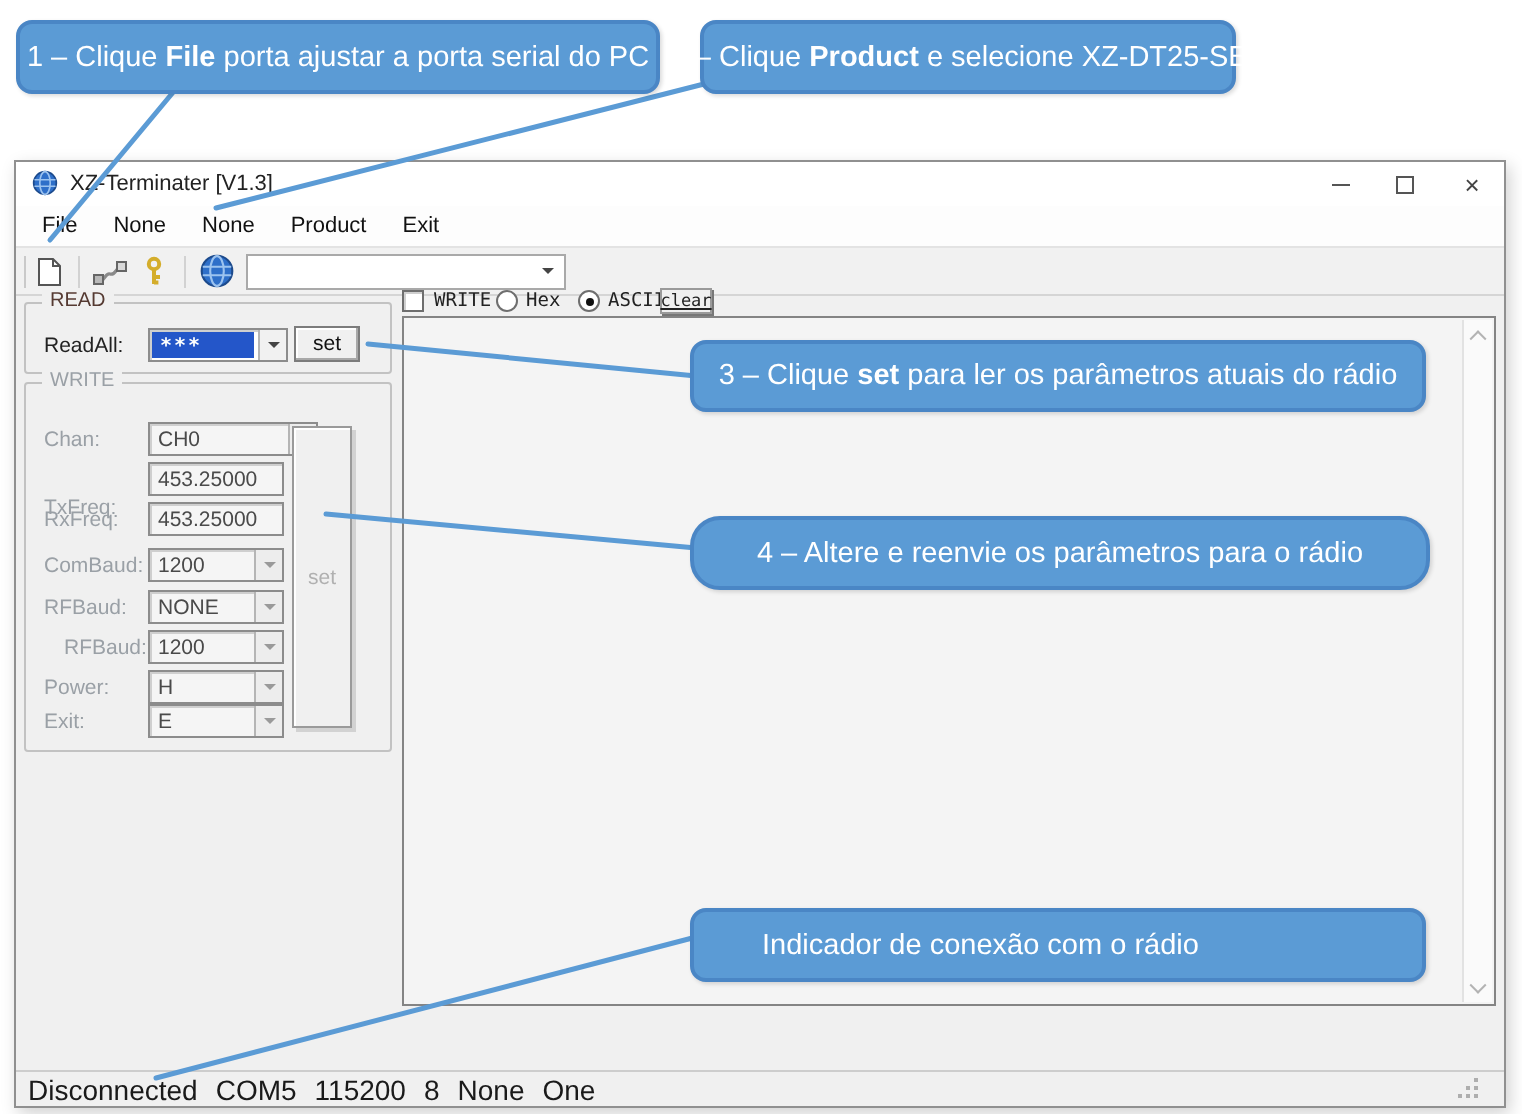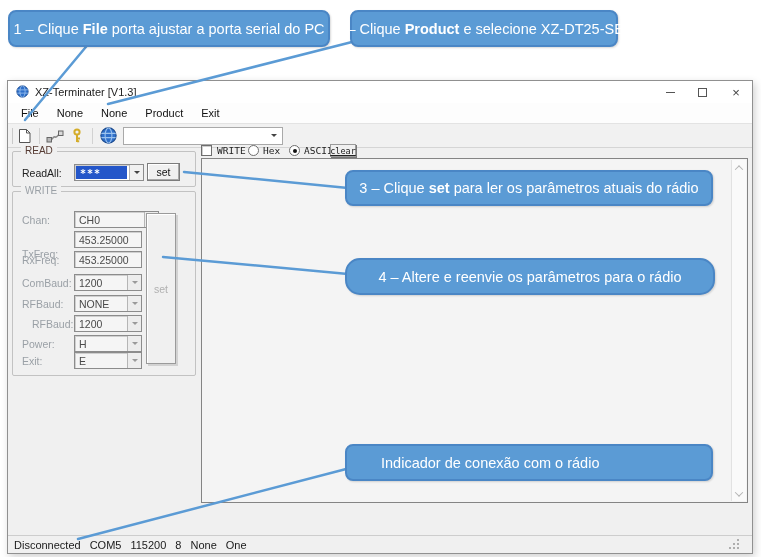--- a/index.html
+++ b/index.html
@@ -97,21 +97,21 @@
   .vscroll { position:absolute; top:1px; right:1px; bottom:1px; width:15px; background:#fafafa; border-left:1px solid #e2e2e2; }
   .vs-arrow { position:absolute; left:0; width:14px; height:15px; display:flex; align-items:center; justify-content:center; }
   .vs-arrow.up   { top:0; }
   .vs-arrow.down { bottom:0; }
   .chev { width:6px; height:6px; border-left:1.5px solid #b3b3b3; border-top:1.5px solid #b3b3b3; }
   .chev.u { transform:rotate(45deg) translate(1px,1px); }
   .chev.d { transform:rotate(225deg) translate(1px,1px); }
 
   
   .statusbar { position:absolute; left:0; right:0; bottom:0; height:18px; background:#f0f0f0;
-               border-top:1px solid #cdcdcd; display:flex; align-items:center; padding-left:6px; font-size:11px; color:#1a1a1a; }
+               border-top:1px solid #cdcdcd; display:flex; align-items:center; padding-left:6px; font-size:14px; color:#1a1a1a; }
   .statusbar span { margin-right:9px; }
   .grip { position:absolute; right:4px; bottom:4px; width:2px; height:2px; background:#aeaeae;
           box-shadow:-4px 0 #aeaeae, -8px 0 #aeaeae, 0 -4px #aeaeae, -4px -4px #aeaeae, 0 -8px #aeaeae; }
 </style>
 </head>
 <body>
 
 <div id="stage">
 
   <div id="appwin">
@@ -314,17 +314,17 @@
       <span> e selecione XZ-DT25-SET</span>
   </div>
   <div class="callout" style="left:345px; top:170px; width:368px; height:36px;">
     <span>3 – Clique </span>
       <b>set</b>
       <span> para ler os parâmetros atuais do rádio</span>
   </div>
   <div class="callout" style="left:345px; top:258px; width:370px; height:37px;border-radius:15px;">
     <span>4 – Altere e reenvie os parâmetros para o rádio</span>
   </div>
-  <div class="callout" style="left:345px; top:444px; width:368px; height:37px; justify-content:flex-start; padding-left:34px;">
+  <div class="callout" style="left:345px; top:454px; width:368px; height:37px; justify-content:flex-start; padding-left:34px;">
     <span>Indicador de conexão com o rádio</span>
   </div>
 
 </div>
 
 </body></html>

